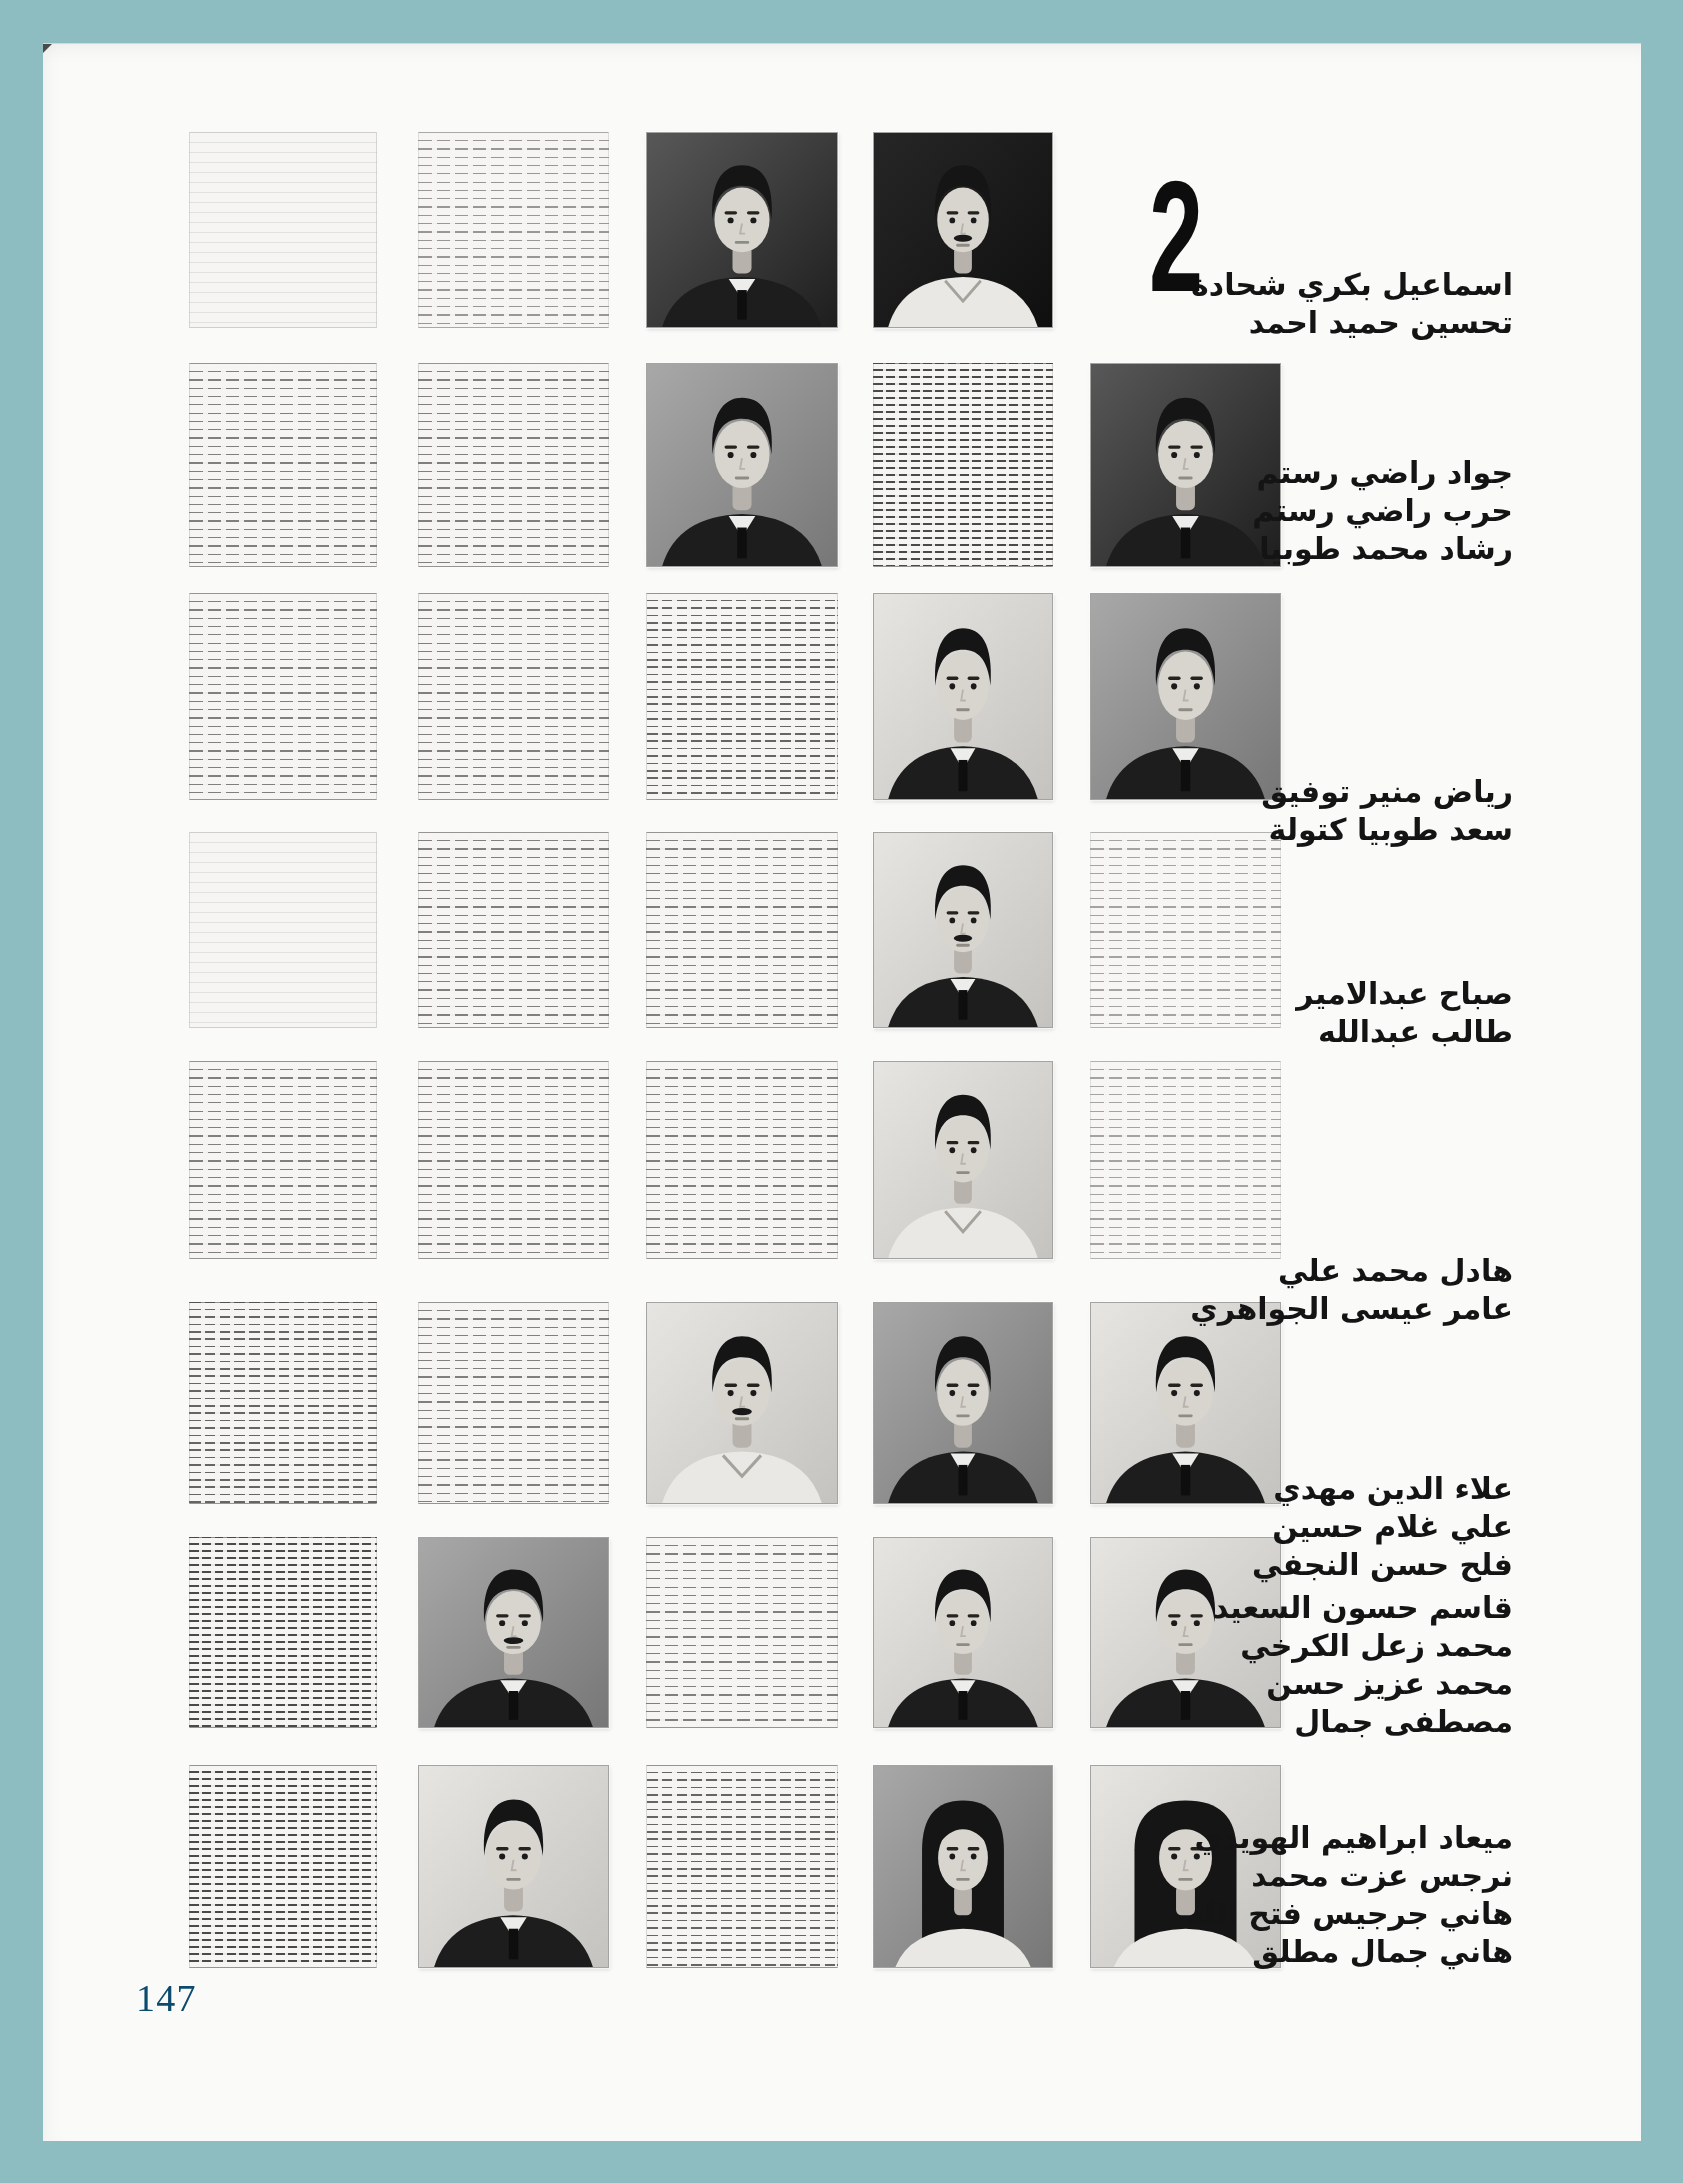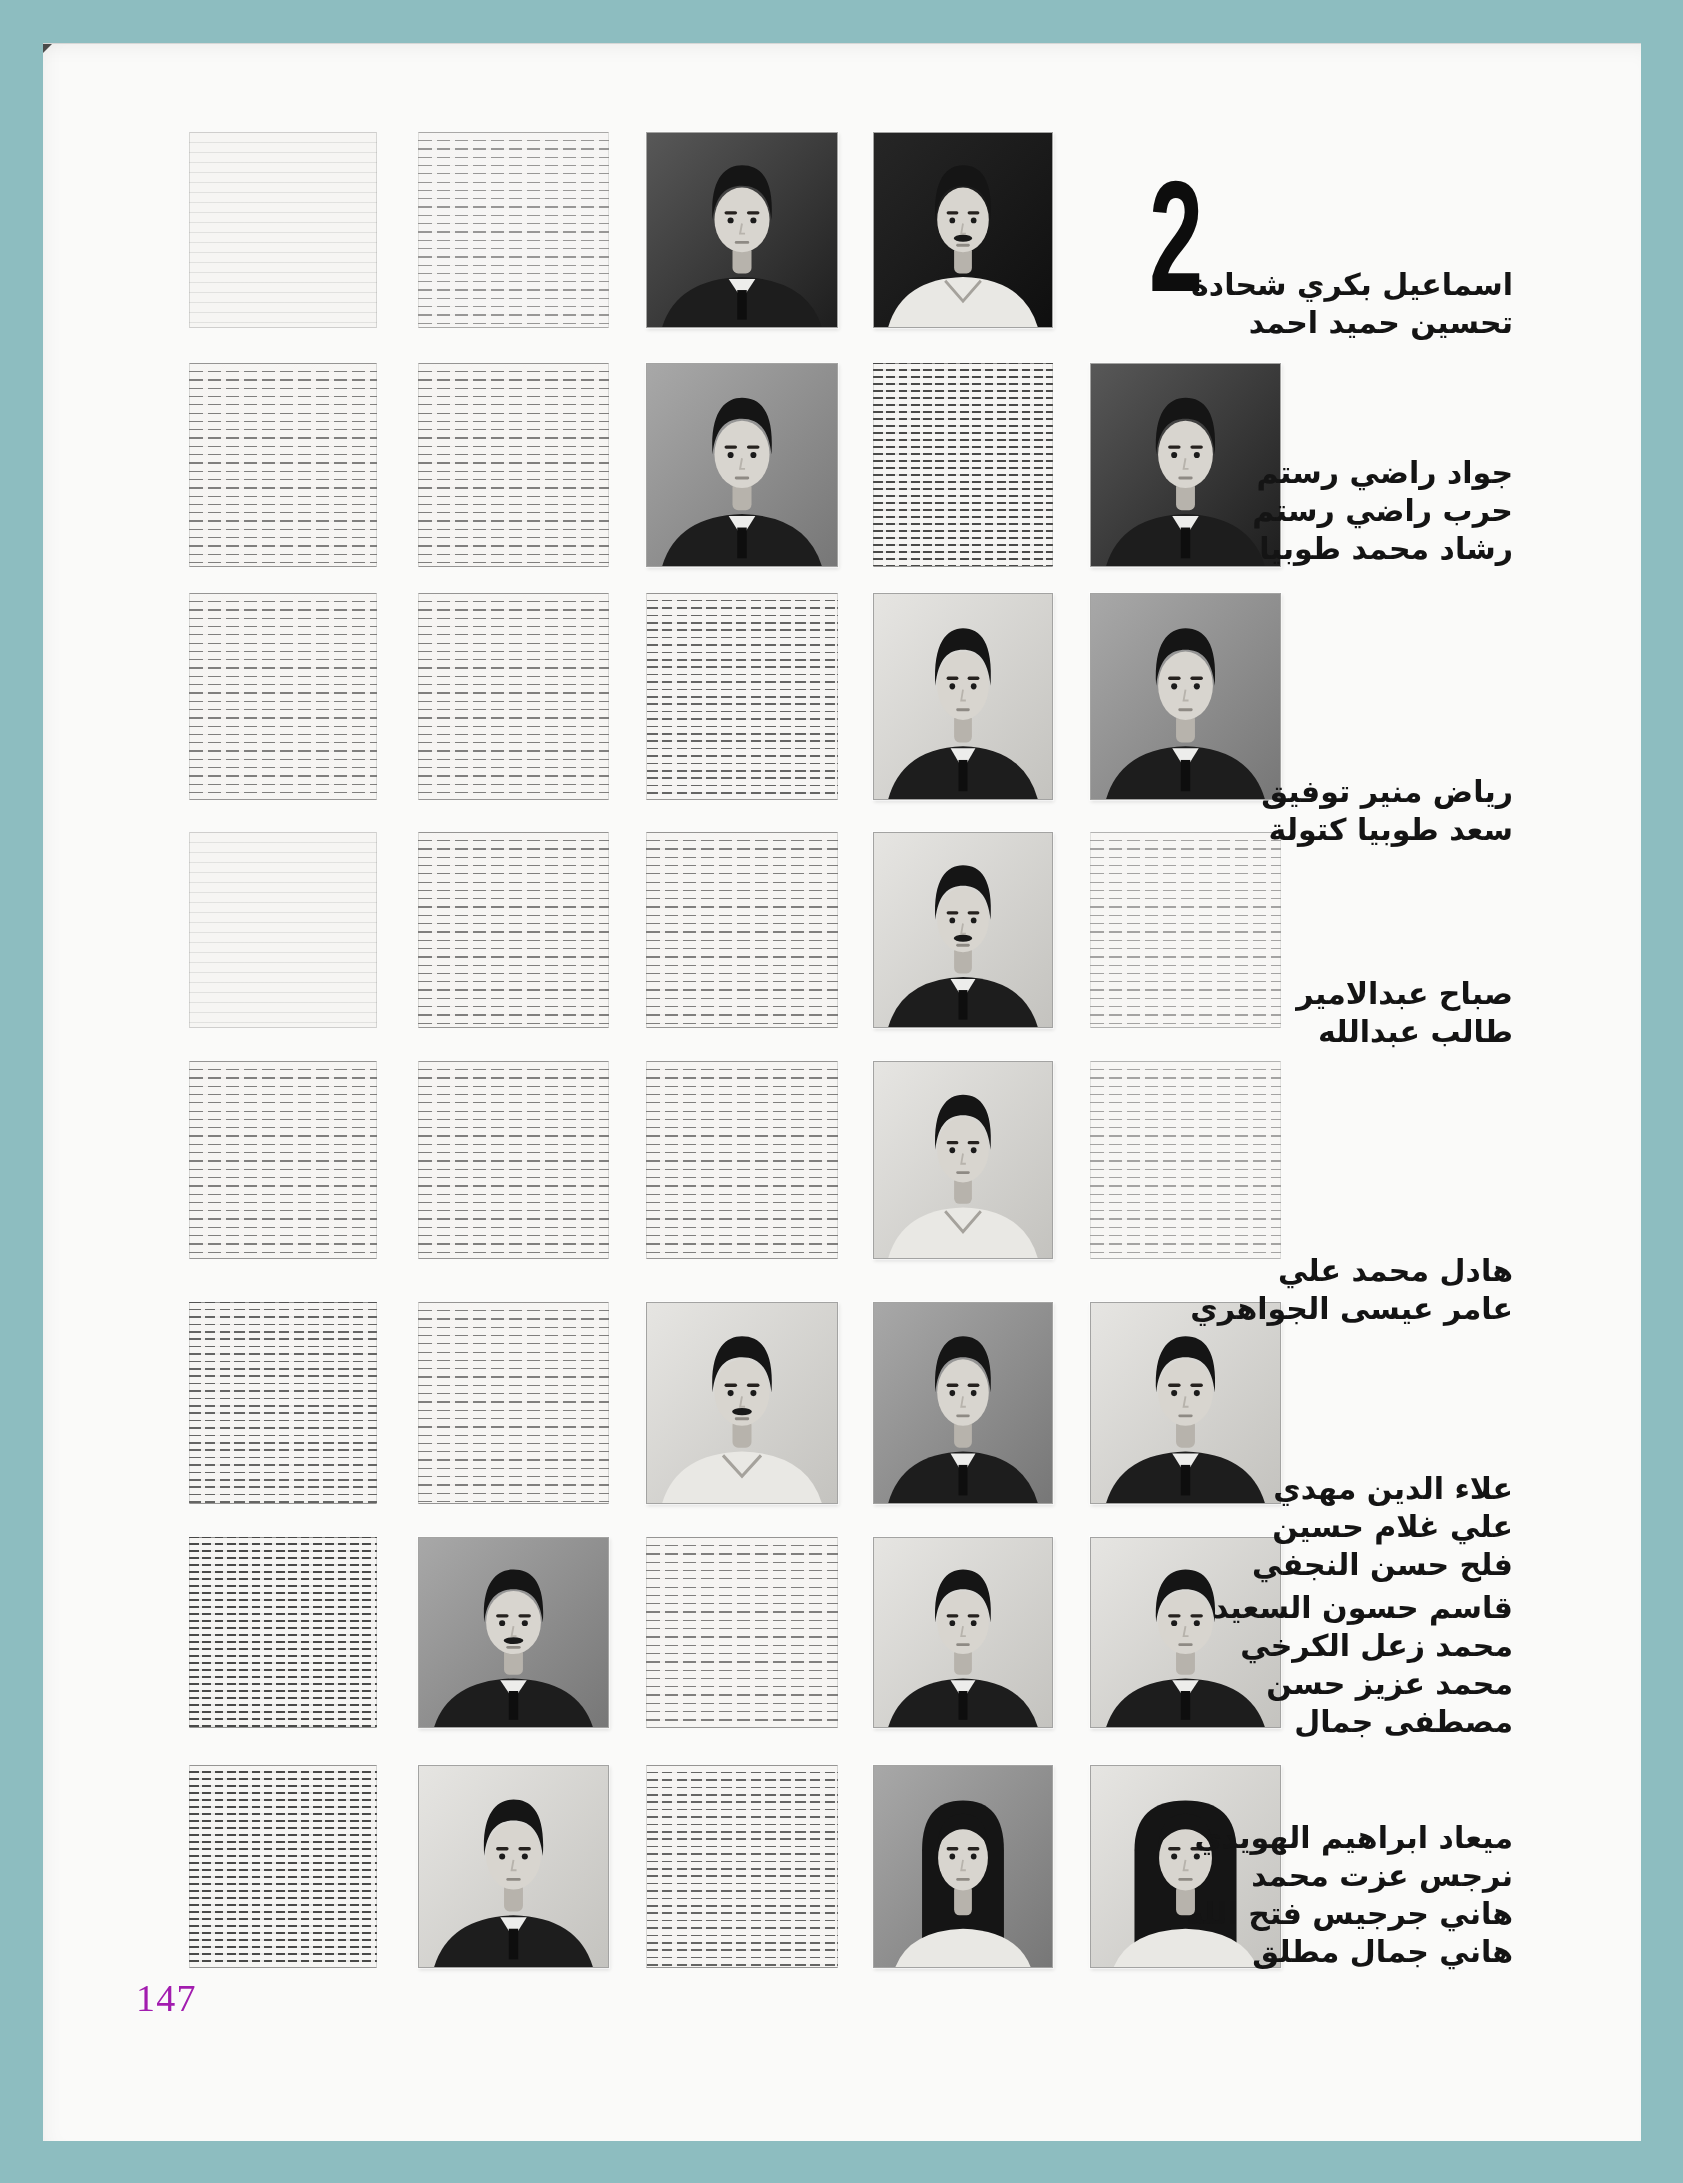--- a/index.html
+++ b/index.html
@@ -97,21 +97,21 @@
     color:#0d0d0d;
     transform:scaleX(.62);
     transform-origin:left top;
   }
   
   .page-num{
     position:absolute;
     left:93px;top:1932px;
     font-family:"Liberation Serif", serif;
     font-size:38px;
-    color:#a21caf;
+    color:#0c4a6e;
     letter-spacing:1.2px;
   }
 </style>
 </head>
 <body>
 
 <div class="canvas">
   <div class="page">
     <div>
         <div class="cell ph ph-faint" title="blank degraded photo" style="left: 146px; top: 88px; width: 188px; height: 196px;"></div>

